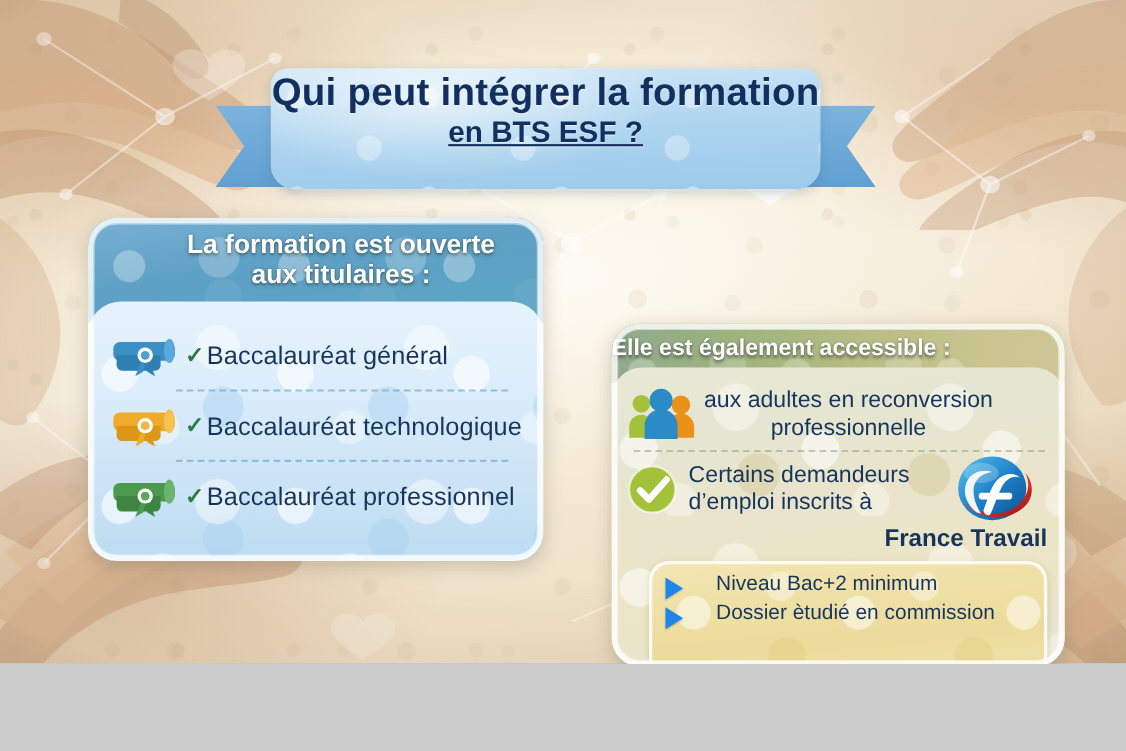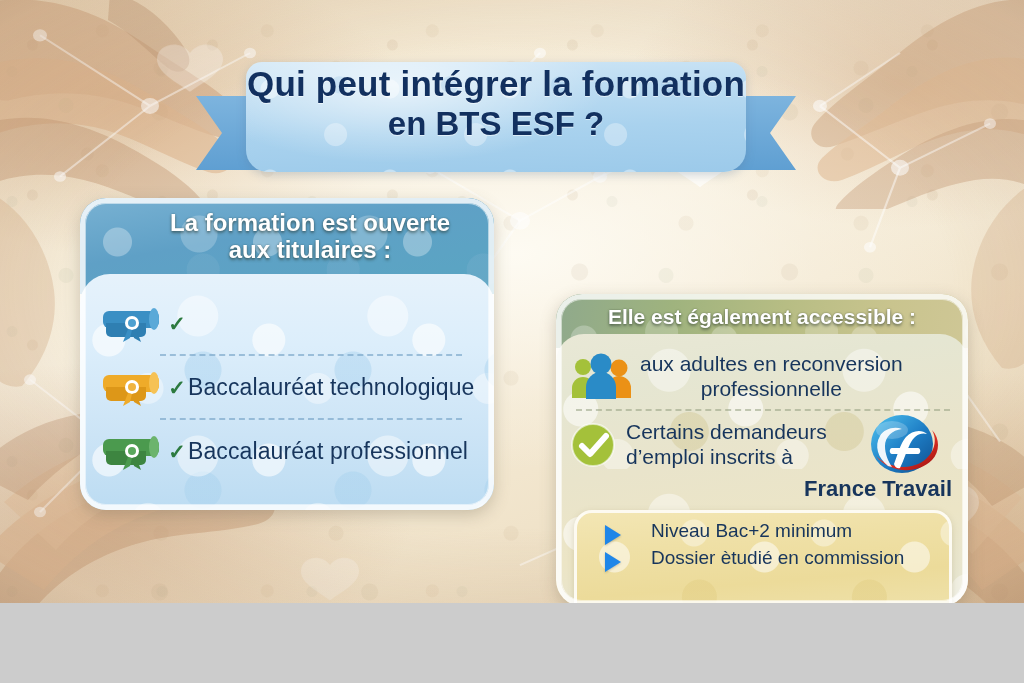--- a/index.html
+++ b/index.html
@@ -73,21 +73,21 @@
       radial-gradient(circle at 85% 24%, rgba(150,195,230,.35) 0 8px, transparent 9px);
     background-size:120px 90px,140px 110px,110px 95px;
     opacity:.8;
   }
   #ribbon .titletext{
     position:absolute;left:0;right:0;top:14px;text-align:center;
     color:#12305f;font-weight:bold;line-height:1.02;
     text-shadow:0 1px 0 rgba(255,255,255,.55);
   }
   #ribbon .t1{font-size:35px;letter-spacing:.2px;}
-  #ribbon .t2{font-size:33px;margin-top:5px;}
+  #ribbon .t2{font-size:27px;margin-top:5px;text-decoration:underline;}
 
   
   .panel{position:absolute;border-radius:26px;overflow:hidden;
          box-shadow:0 5px 16px rgba(110,100,80,.30);}
   .panel .frame{
     position:absolute;inset:0;border-radius:26px;
     border:5px solid rgba(255,255,255,.82);
     box-sizing:border-box;pointer-events:none;z-index:6;
   }
   .panel .frame2{
@@ -167,43 +167,42 @@
   #rightPanel .bodybg::after{
     content:"";position:absolute;inset:0;border-radius:28px 28px 22px 22px;
     background-image:
       radial-gradient(circle at 15% 60%, rgba(255,255,255,.55) 0 17px, transparent 18px),
       radial-gradient(circle at 58% 25%, rgba(255,255,255,.42) 0 21px, transparent 22px),
       radial-gradient(circle at 86% 78%, rgba(210,200,150,.45) 0 19px, transparent 20px),
       radial-gradient(circle at 35% 90%, rgba(255,255,255,.38) 0 16px, transparent 17px);
     background-size:165px 125px,195px 145px,155px 125px,175px 135px;
   }
   #rightPanel .phead{padding:11px 0 0 0;}
-  #rightPanel .htext{font-size:21px;text-align:center;}
+  #rightPanel .htext{font-size:21px;text-align:left;}
   #rightPanel .pbody{position:absolute;left:0;right:0;top:50px;bottom:8px;padding:4px 12px 0 14px;}
 
   .rrow{display:flex;align-items:flex-start;}
   .rrow .ico{flex:0 0 auto;}
   .rrow .rtxt{font-size:21px;color:#17355c;line-height:1.18;font-weight:normal;}
   .rdiv{height:0;border-top:2px dashed rgba(150,160,130,.55);margin:5px 6px 5px 6px;}
 
   .ft-wrap{position:relative;}
   .ft-logo{position:absolute;right:6px;top:-6px;width:96px;height:72px;}
   .ft-name{
     position:absolute;right:4px;top:60px;font-size:22px;font-weight:bold;
     color:#17355c;white-space:nowrap;
   }
 
   
   #yellowBox{
-    position:relative;margin:8px 4px 0 4px;height:112px;border-radius:18px;
+    position:relative;margin:8px 4px 0 20px;height:112px;border-radius:18px;
     background:linear-gradient(175deg,#f3e6b4 0%,#efe0a6 30%,#ecdb9a 62%,#efe3ae 100%);
     border:3px solid rgba(255,255,255,.85);
     box-sizing:border-box;overflow:hidden;
     box-shadow:0 2px 6px rgba(150,135,85,.28);
-    padding-left:16px;
   }
   #yellowBox::after{
     content:"";position:absolute;inset:0;
     background-image:
       radial-gradient(circle at 25% 40%, rgba(255,255,255,.5) 0 15px, transparent 16px),
       radial-gradient(circle at 72% 70%, rgba(225,205,130,.45) 0 17px, transparent 18px),
       radial-gradient(circle at 90% 20%, rgba(255,255,255,.38) 0 13px, transparent 14px);
     background-size:150px 110px,170px 120px,130px 100px;
     pointer-events:none;
   }
@@ -347,20 +346,21 @@
               <path d="M4 20 h40 v9 a5 5 0 0 1 -5 5 h-30 a5 5 0 0 1 -5 -5z" fill="#2f7fb2"></path>
               <ellipse cx="52" cy="16" rx="5" ry="11" fill="#5aa9d8"></ellipse>
               <circle cx="30" cy="20" r="7" fill="#ffffff"></circle>
               <circle cx="30" cy="20" r="4" fill="#4ea0d0"></circle>
               <path d="M26 26 l-5 13 l7 -4 l2 -8z" fill="#3a8fc4"></path>
               <path d="M34 26 l5 13 l-7 -4 l-2 -8z" fill="#2f7fb2"></path>
             </g>
           </svg>
         </span>
         <span class="chk">✓</span>
+        <span class="lbl">Baccalauréat général</span>
       </div>
       <div class="ldiv"></div>
 
       <div class="lrow">
         <span class="dip">
           <svg viewBox="0 0 62 40">
             <g>
               <path d="M7 8 h44 a6 6 0 0 1 6 6 v5 a6 6 0 0 1 -6 6 h-44 a6 6 0 0 1 -6 -6 v-5 a6 6 0 0 1 6 -6z" fill="#efab29"></path>
               <path d="M4 20 h40 v9 a5 5 0 0 1 -5 5 h-30 a5 5 0 0 1 -5 -5z" fill="#dd9718"></path>
               <ellipse cx="52" cy="16" rx="5" ry="11" fill="#f6c255"></ellipse>

